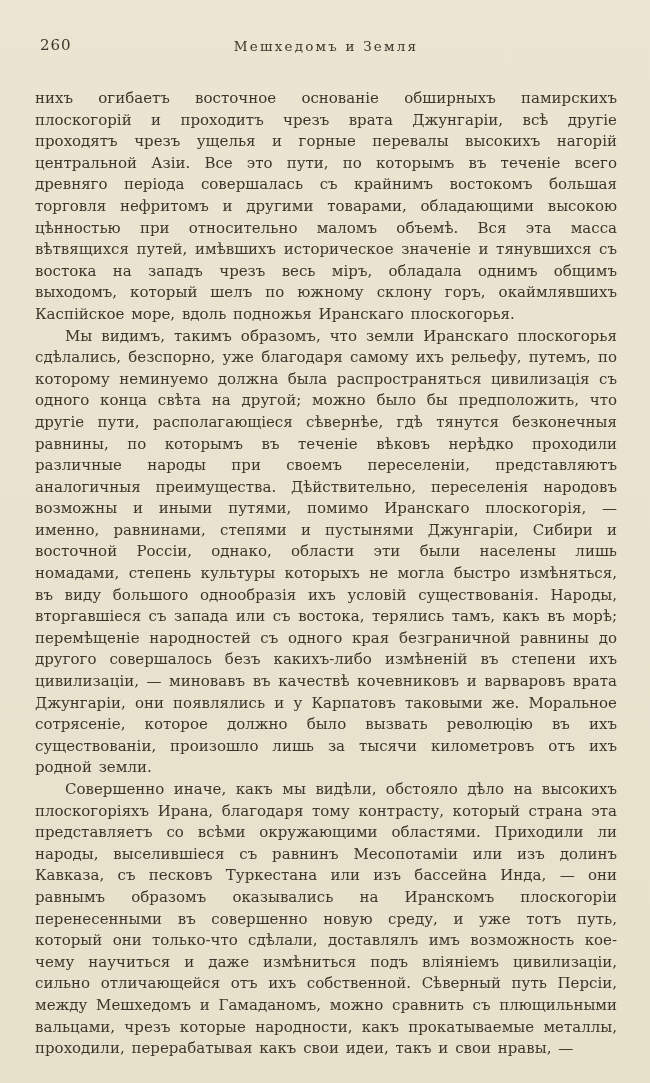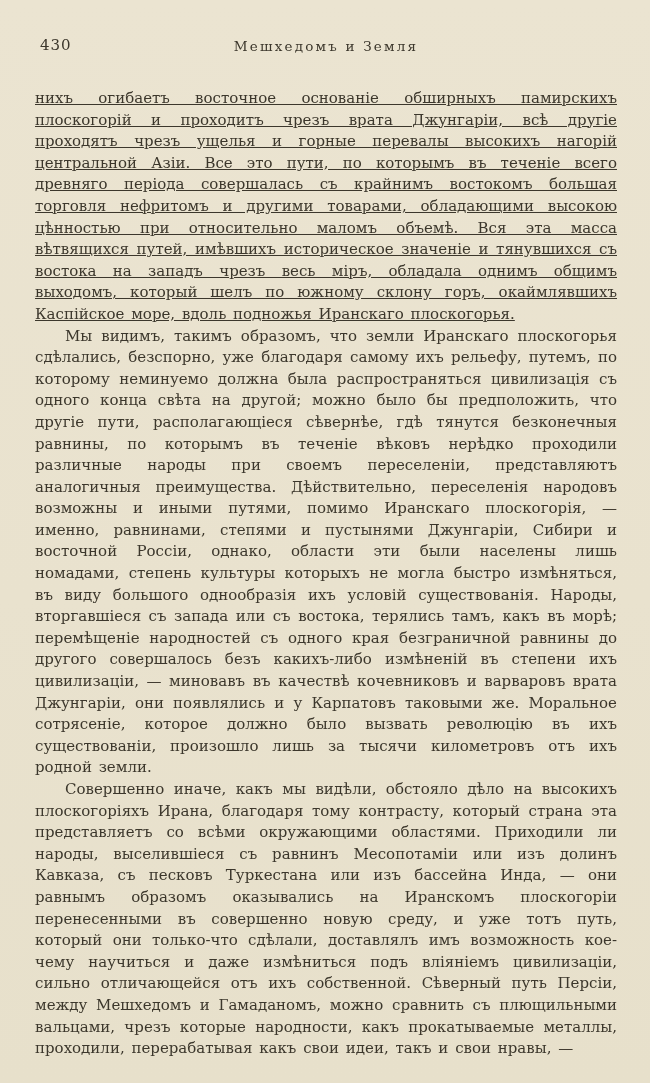--- a/index.html
+++ b/index.html
@@ -45,29 +45,28 @@
     line-height: 21.6px;
     text-align: justify;
     word-spacing: 2px;
   }
   .para {
     margin: 0;
     text-indent: 30px;
   }
   .para.no-indent {
     text-indent: 0;
-    text-decoration: underline;
   }
 </style>
 </head>
 <body>
 
 <div class="page">
   <header class="running-head">
-    <span class="page-number">430</span>
+    <span class="page-number">260</span>
     <span class="running-title">Мешхедомъ и Земля</span>
   </header>
 
   <main class="body-text">
     <p class="para no-indent">нихъ огибаетъ восточное основаніе обширныхъ памирскихъ плоскогорій и проходитъ чрезъ врата Джунгаріи, всѣ другіе проходятъ чрезъ ущелья и горные перевалы высокихъ нагорій центральной Азіи. Все это пути, по которымъ въ теченіе всего древняго періода совершалась съ крайнимъ востокомъ большая торговля нефритомъ и другими товарами, обладающими высокою цѣнностью при относительно маломъ объемѣ. Вся эта масса вѣтвящихся путей, имѣвшихъ историческое значеніе и тянувшихся съ востока на западъ чрезъ весь міръ, обладала однимъ общимъ выходомъ, который шелъ по южному склону горъ, окаймлявшихъ Каспійское море, вдоль подножья Иранскаго плоскогорья.</p>
     <p class="para">Мы видимъ, такимъ образомъ, что земли Иранскаго плоскогорья сдѣлались, безспорно, уже благодаря самому ихъ рельефу, путемъ, по которому неминуемо должна была распространяться цивилизація съ одного конца свѣта на другой; можно было бы предположить, что другіе пути, располагающіеся сѣвернѣе, гдѣ тянутся безконечныя равнины, по которымъ въ теченіе вѣковъ нерѣдко проходили различные народы при своемъ переселеніи, представляютъ аналогичныя преимущества. Дѣйствительно, переселенія народовъ возможны и иными путями, помимо Иранскаго плоскогорія, — именно, равнинами, степями и пустынями Джунгаріи, Сибири и восточной Россіи, однако, области эти были населены лишь номадами, степень культуры которыхъ не могла быстро измѣняться, въ виду большого однообразія ихъ условій существованія. Народы, вторгавшіеся съ запада или съ востока, терялись тамъ, какъ въ морѣ; перемѣщеніе народностей съ одного края безграничной равнины до другого совершалось безъ какихъ-либо измѣненій въ степени ихъ цивилизаціи, — миновавъ въ качествѣ кочевниковъ и варваровъ врата Джунгаріи, они появлялись и у Карпатовъ таковыми же. Моральное сотрясеніе, которое должно было вызвать революцію въ ихъ существованіи, произошло лишь за тысячи километровъ отъ ихъ родной земли.</p>
     <p class="para">Совершенно иначе, какъ мы видѣли, обстояло дѣло на высокихъ плоскогоріяхъ Ирана, благодаря тому контрасту, который страна эта представляетъ со всѣми окружающими областями. Приходили ли народы, выселившіеся съ равнинъ Месопотаміи или изъ долинъ Кавказа, съ песковъ Туркестана или изъ бассейна Инда, — они равнымъ образомъ оказывались на Иранскомъ плоскогоріи перенесенными въ совершенно новую среду, и уже тотъ путь, который они только-что сдѣлали, доставлялъ имъ возможность кое-чему научиться и даже измѣниться подъ вліяніемъ цивилизаціи, сильно отличающейся отъ ихъ собственной. Сѣверный путь Персіи, между Мешхедомъ и Гамаданомъ, можно сравнить съ плющильными вальцами, чрезъ которые народности, какъ прокатываемые металлы, проходили, перерабатывая какъ свои идеи, такъ и свои нравы, —</p>
   </main>
 </div>
 

